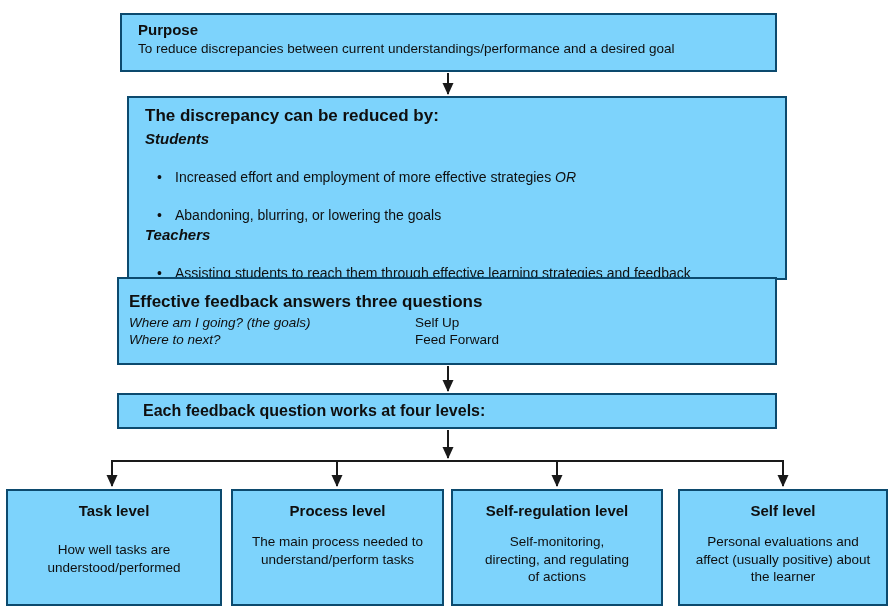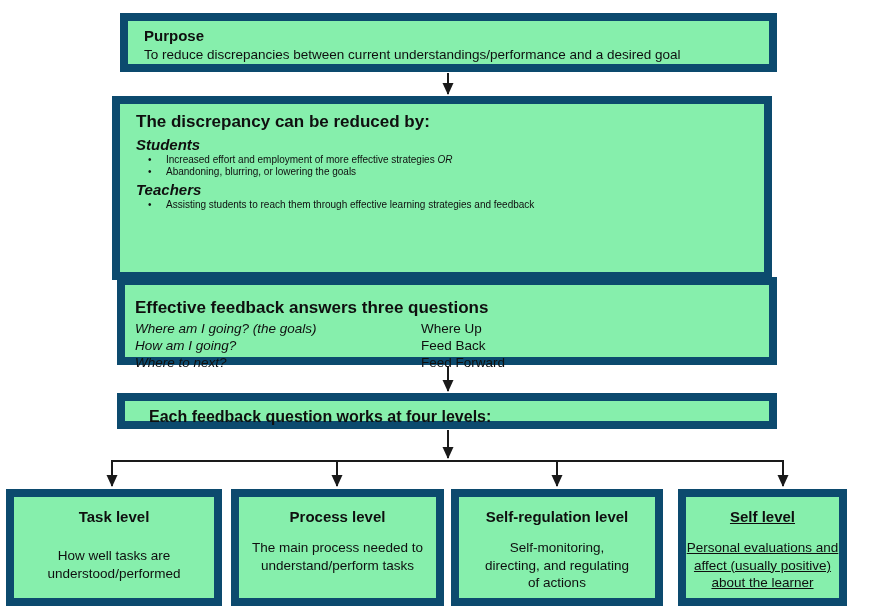--- a/index.html
+++ b/index.html
@@ -7,58 +7,58 @@
     position: relative;
     width: 893px;
     height: 614px;
     background: #ffffff;
     font-family: "Liberation Sans", sans-serif;
     color: #0f0f0f;
     overflow: hidden;
   }
   .box {
     position: absolute;
-    background: #86efac;
-    border: 8px solid #0c4a6e;
+    background: #7dd3fc;
+    border: 2px solid #0c4a6e;
     box-sizing: border-box;
   }
   .connector-layer { position: absolute; left: 0; top: 0; }
   .connector-layer line { stroke: #1a1a1a; stroke-width: 2; }
 
   
   .box-purpose { left: 120px; top: 13px; width: 657px; height: 59px; padding: 6px 16px; }
   .box-purpose .title { font-size: 15px; font-weight: bold; line-height: 1.25; }
   .box-purpose .body  { font-size: 13.5px; line-height: 1.3; }
 
   
-  .box-discrepancy { left: 112px; top: 96px; width: 660px; height: 184px; padding: 7px 16px; }
+  .box-discrepancy { left: 127px; top: 96px; width: 660px; height: 184px; padding: 7px 16px; }
   .box-discrepancy .title { font-size: 17px; font-weight: bold; line-height: 1.25; margin-bottom: 4px; }
   .group-heading { font-size: 15px; font-weight: bold; line-height: 1.2; margin-top: 2px; font-style: italic; }
-  .bullet-item { font-size: 10px; line-height: 1.22; padding-left: 30px; position: relative; }
+  .bullet-item { font-size: 14px; line-height: 1.22; padding-left: 30px; position: relative; margin-top: 21px; }
   .bullet-item::before { content: "\2022"; position: absolute; left: 12px; }
   .bullet-item i { font-style: italic; }
 
   
   .box-questions { left: 117px; top: 277px; width: 660px; height: 88px; padding: 12px 12px 8px 10px; }
   .box-questions .title { font-size: 17px; font-weight: bold; line-height: 1.25; margin-bottom: 3px; }
   .q-row { display: grid; grid-template-columns: 286px auto; font-size: 13.5px; line-height: 1.24; }
   .q-row .question { font-style: italic; }
 
   
   .box-levels-header { left: 117px; top: 393px; width: 660px; height: 36px; padding: 7px 24px; }
   .box-levels-header .title { font-size: 16px; font-weight: bold; }
 
   
   .level-box { top: 489px; height: 117px; text-align: center; padding-top: 11px; }
   .level-box .title { font-size: 15px; font-weight: bold; }
   .level-box .body { font-size: 13.5px; line-height: 1.3; margin: 14px auto 0; }
   .level-task    { left: 6px;   width: 216px; }
   .level-process { left: 231px; width: 213px; }
   .level-selfreg { left: 451px; width: 212px; }
-  .level-self    { left: 678px; width: 169px; text-decoration: underline; }
+  .level-self    { left: 678px; width: 210px; }
   .level-task .body    { max-width: 165px; margin-top: 22px; }
   .level-process .body { max-width: 175px; }
   .level-selfreg .body { max-width: 145px; }
   .level-self .body    { max-width: 178px; }
 </style>
 </head>
 <body>
 
 <div class="canvas">
 
@@ -90,25 +90,21 @@
     <div class="bullet-item"><span>Increased effort and employment of more effective strategies</span> <i>OR</i></div>
     <div class="bullet-item">Abandoning, blurring, or lowering the goals</div>
     <div class="group-heading">Teachers</div>
     <div class="bullet-item">Assisting students to reach them through effective learning strategies and feedback</div>
   </div>
 
   <div class="box box-questions">
     <div class="title">Effective feedback answers three questions</div>
     <div class="q-row">
       <span class="question">Where am I going? (the goals)</span>
-      <span class="answer">Where Up</span>
-    </div>
-    <div class="q-row">
-      <span class="question">How am I going?</span>
-      <span class="answer">Feed Back</span>
+      <span class="answer">Self Up</span>
     </div>
     <div class="q-row">
       <span class="question">Where to next?</span>
       <span class="answer">Feed Forward</span>
     </div>
   </div>
 
   <div class="box box-levels-header">
     <div class="title">Each feedback question works at four levels:</div>
   </div>

